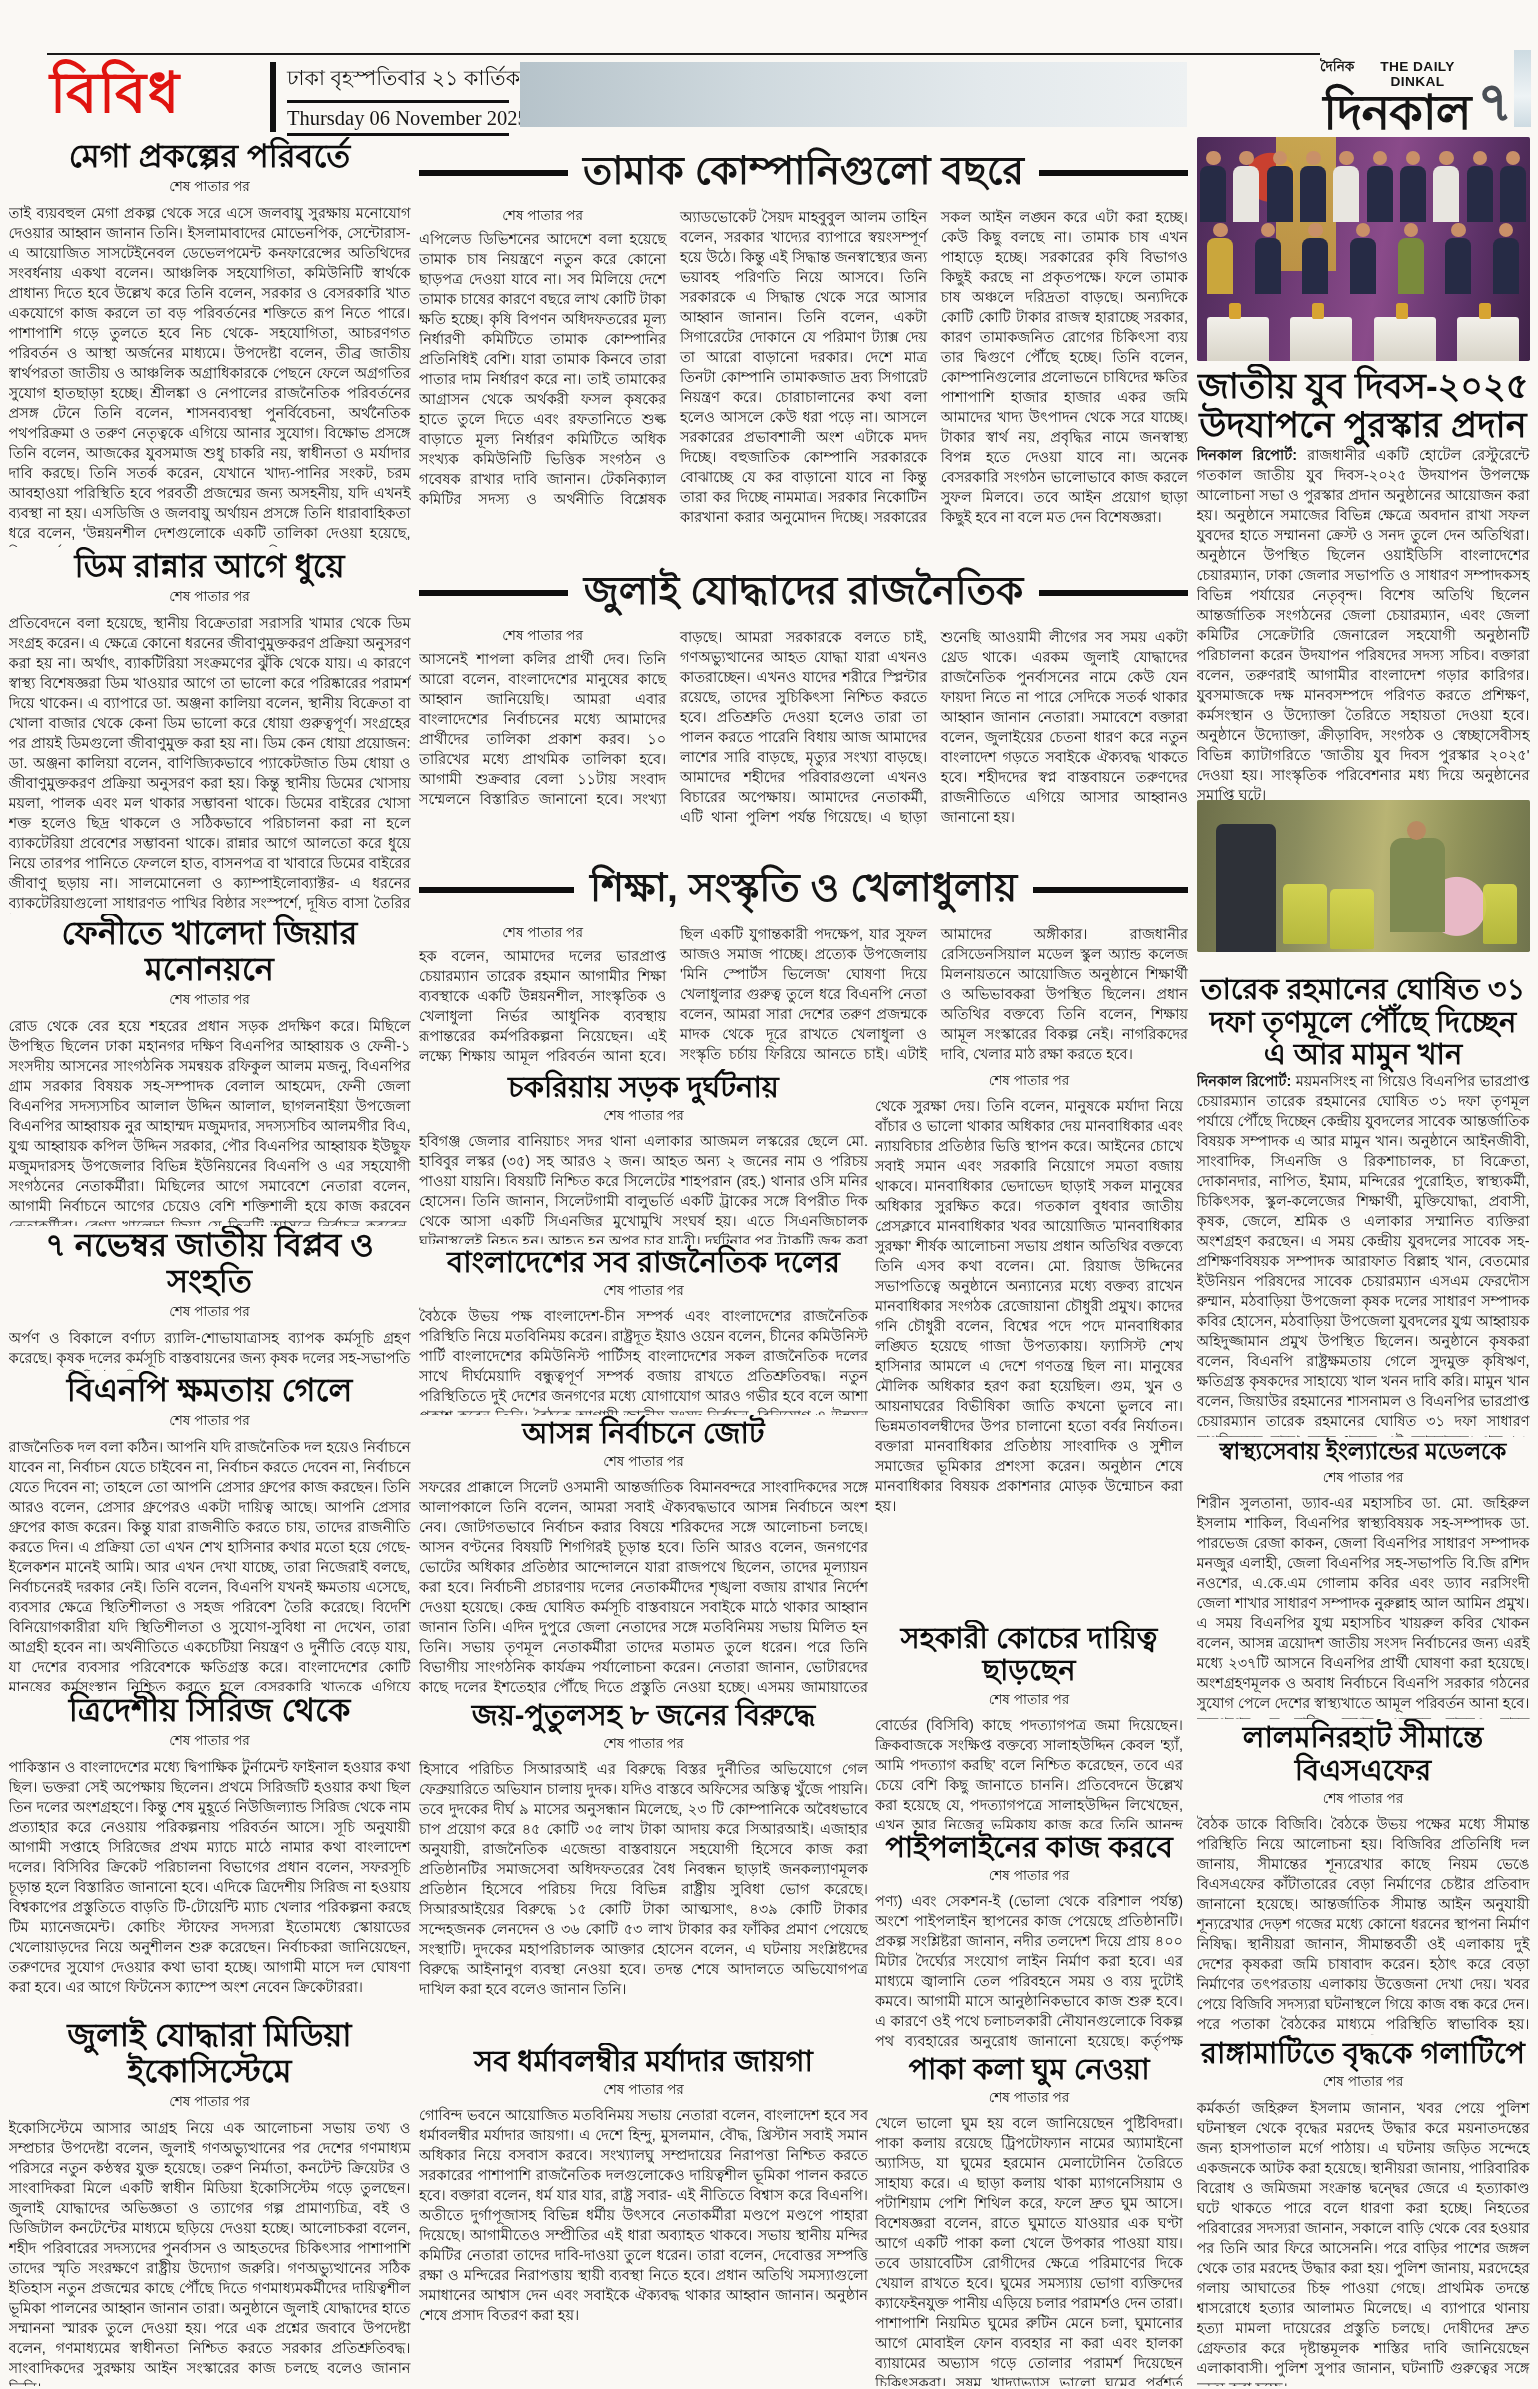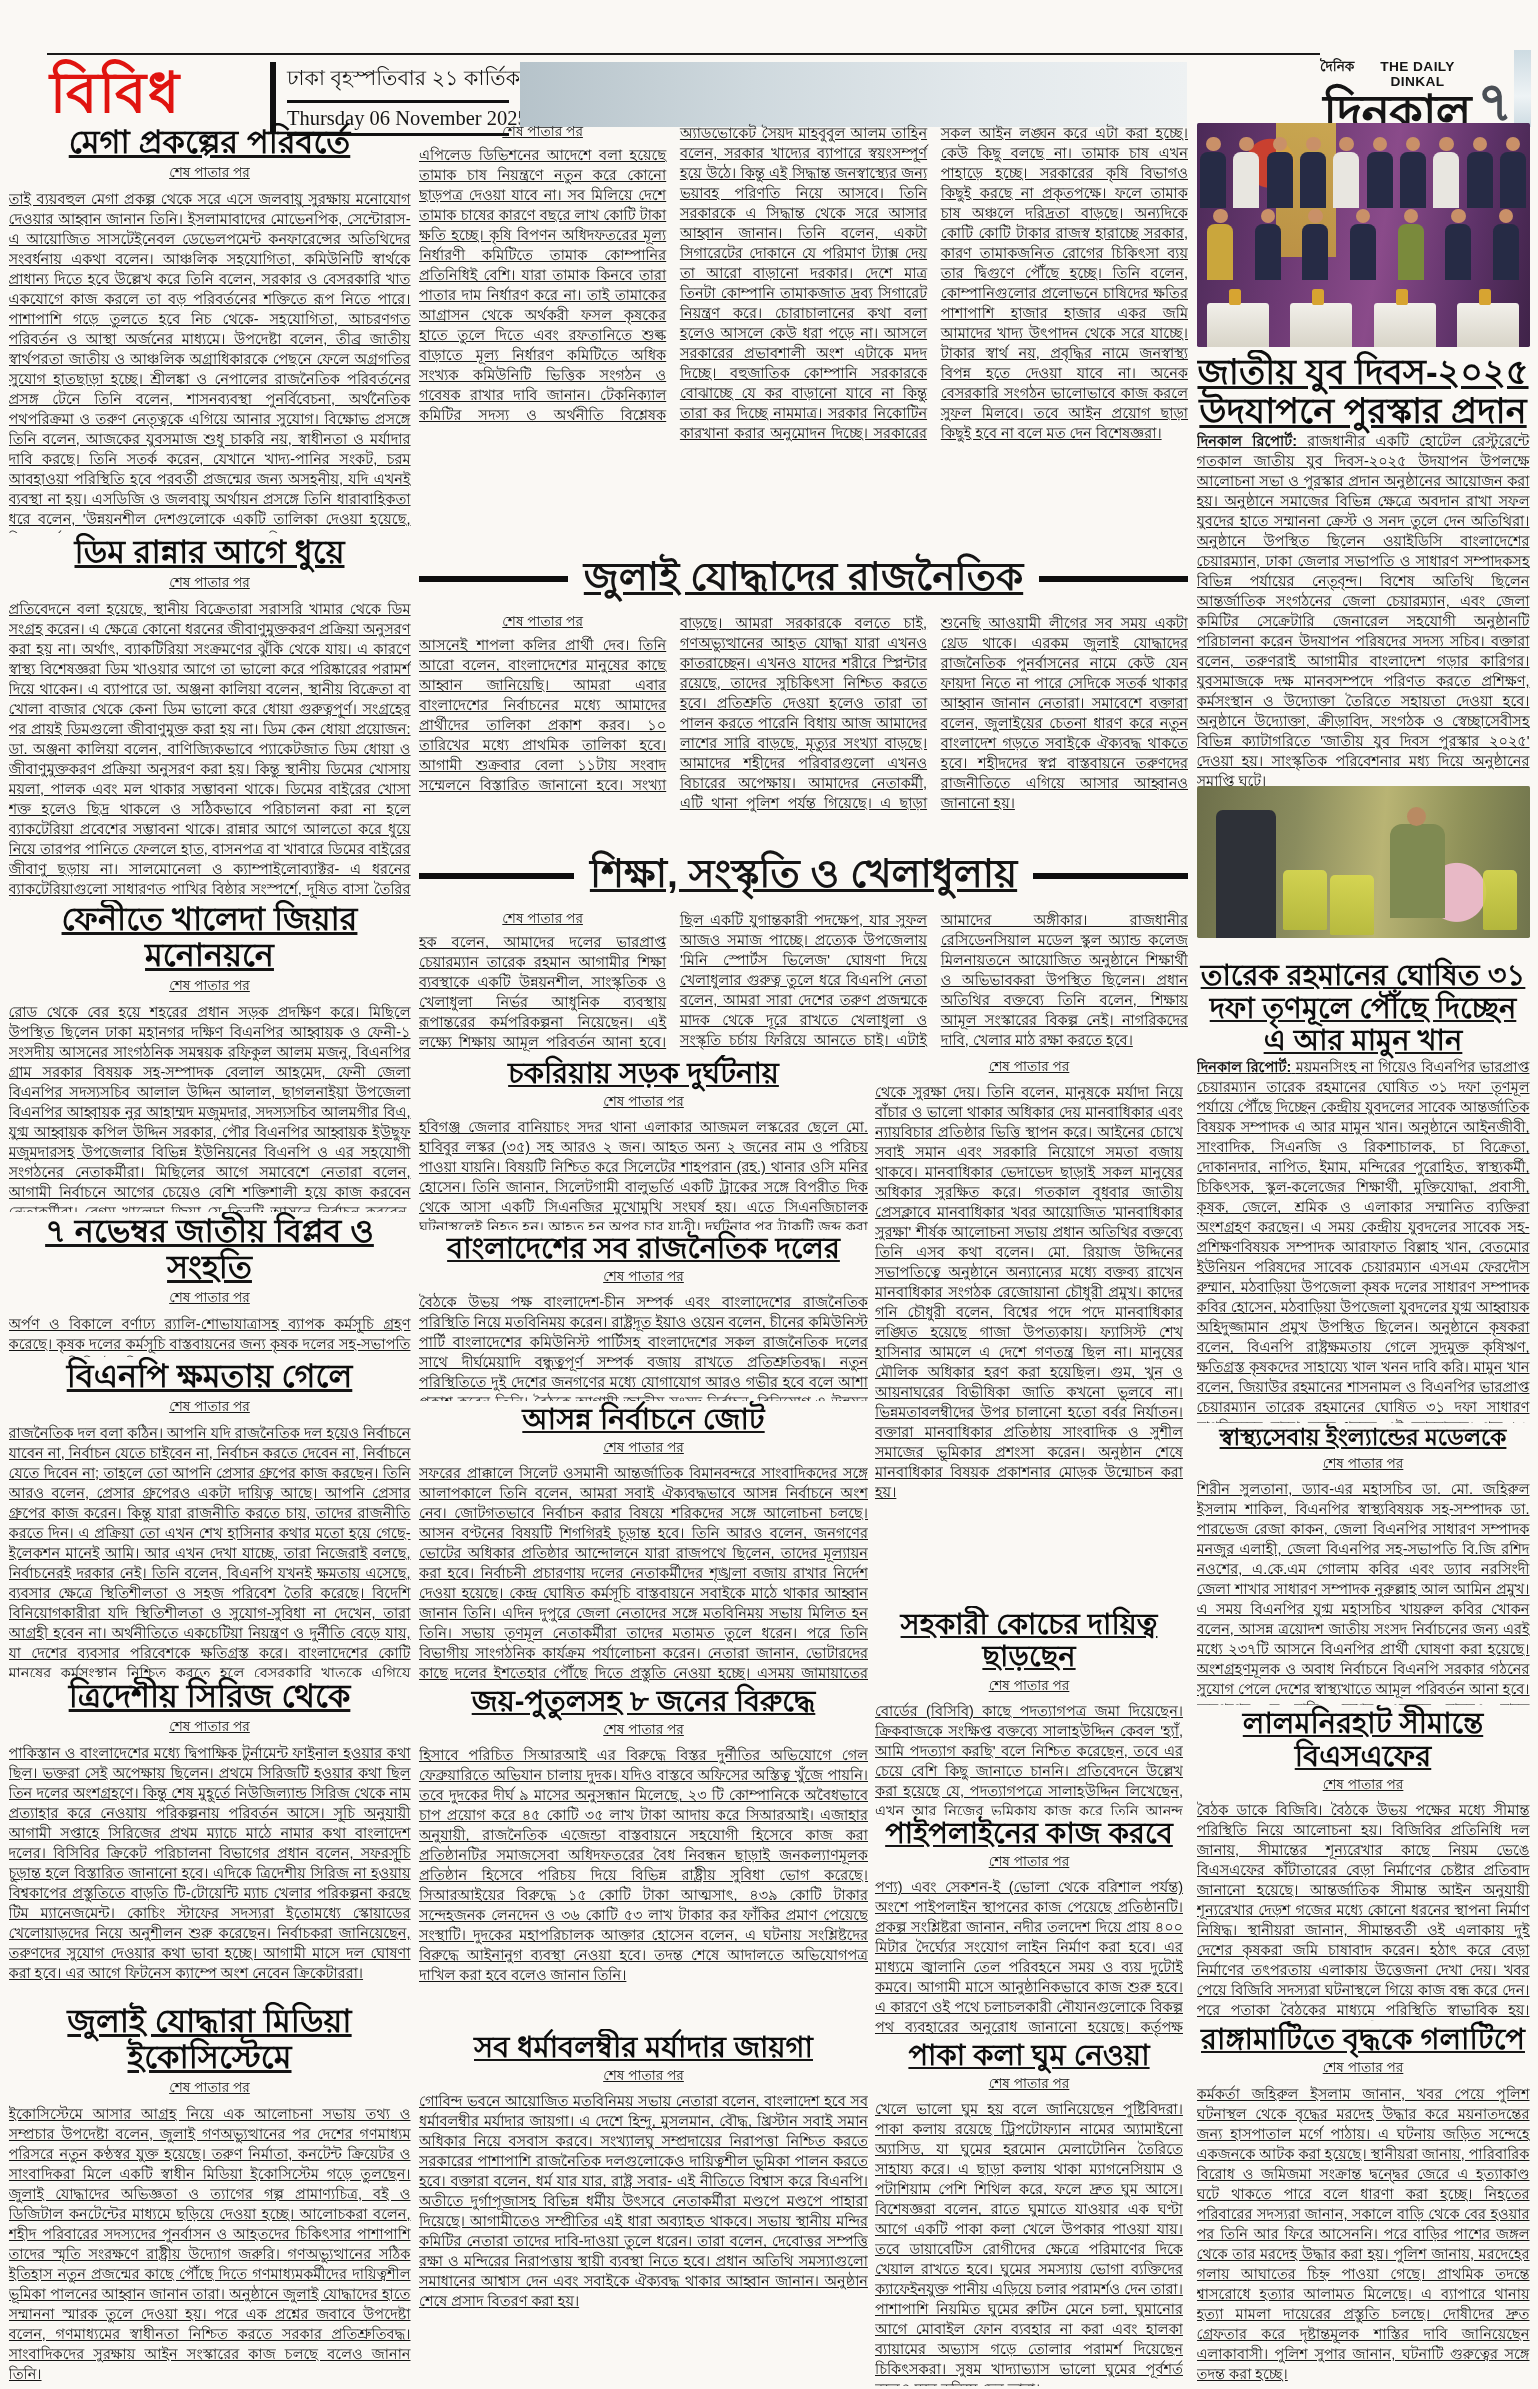--- a/index.html
+++ b/index.html
@@ -21,22 +21,22 @@
   .brand-top { display:flex; align-items:baseline; justify-content:center; gap:6.8px; }
   .brand-pre { font-size:13.7px; font-weight:700; }
   .brand-en { font-size:13.7px; font-weight:800; letter-spacing:0.4px; }
   .brand-main { font-size:48px; font-weight:900; line-height:1.0; letter-spacing:-0.9px; }
   .brand-tag { font-size:13.7px; font-weight:700; margin-top:1.7px; white-space:nowrap; }
   .page-no { position:absolute; top:60px; left:1477px; font-size:55px; font-weight:700; color:#4a4f55; }
   .page-edge { position:absolute; top:50px; left:1514px; width:17px; height:77px;
     background:linear-gradient(180deg,#cddbe2,#eef3f5 60%,#cddbe2); }
 
   
-  .main { position:absolute; top:123px; left:8.5px; width:1521px; bottom:3.4px;
-    display:grid; grid-template-columns:402px 769px 333px; column-gap:8.5px;text-decoration:underline; }
+  .main { position:absolute; top:137px; left:8.5px; width:1521px; bottom:3.4px;
+    display:grid; grid-template-columns:402px 769px 333px; column-gap:8.5px; }
 
   .art { display:flex; flex-direction:column; overflow:hidden; }
   .art h2 { font-weight:700; text-align:center; line-height:1.12; margin:1.7px 0 0.9px; color:#0d0d0d; }
   .cont { text-align:center; font-size:13.7px; margin-bottom:3.4px; }
   .bodytxt { text-align:justify; font-size:14.5px; line-height:1.38; overflow:hidden; flex:1; }
   .lead { font-weight:700; }
 
   .lcol .art h2 { font-size:32px; }
 
   
@@ -132,20 +132,25 @@
     </div>
     <div class="art" style="flex:1">
       <h2>জুলাই যোদ্ধারা মিডিয়া ইকোসিস্টেমে</h2>
       <div class="cont">শেষ পাতার পর</div>
       <div class="bodytxt">ইকোসিস্টেমে আসার আগ্রহ নিয়ে এক আলোচনা সভায় তথ্য ও সম্প্রচার উপদেষ্টা বলেন, জুলাই গণঅভ্যুত্থানের পর দেশের গণমাধ্যম পরিসরে নতুন কণ্ঠস্বর যুক্ত হয়েছে। তরুণ নির্মাতা, কনটেন্ট ক্রিয়েটর ও সাংবাদিকরা মিলে একটি স্বাধীন মিডিয়া ইকোসিস্টেম গড়ে তুলছেন। জুলাই যোদ্ধাদের অভিজ্ঞতা ও ত্যাগের গল্প প্রামাণ্যচিত্র, বই ও ডিজিটাল কনটেন্টের মাধ্যমে ছড়িয়ে দেওয়া হচ্ছে। আলোচকরা বলেন, শহীদ পরিবারের সদস্যদের পুনর্বাসন ও আহতদের চিকিৎসার পাশাপাশি তাদের স্মৃতি সংরক্ষণে রাষ্ট্রীয় উদ্যোগ জরুরি। গণঅভ্যুত্থানের সঠিক ইতিহাস নতুন প্রজন্মের কাছে পৌঁছে দিতে গণমাধ্যমকর্মীদের দায়িত্বশীল ভূমিকা পালনের আহ্বান জানান তারা। অনুষ্ঠানে জুলাই যোদ্ধাদের হাতে সম্মাননা স্মারক তুলে দেওয়া হয়। পরে এক প্রশ্নের জবাবে উপদেষ্টা বলেন, গণমাধ্যমের স্বাধীনতা নিশ্চিত করতে সরকার প্রতিশ্রুতিবদ্ধ। সাংবাদিকদের সুরক্ষায় আইন সংস্কারের কাজ চলছে বলেও জানান তিনি।</div>
     </div>
   </div>
 
   <div class="ccol">
     <div class="csec" style="height:420px">
+      <div class="bighead">
+        <span class="rule"></span>
+        <span class="t">তামাক কোম্পানিগুলো বছরে</span>
+        <span class="rule"></span>
+      </div>
       <div class="bodytxt cols3">
         <div class="cont">শেষ পাতার পর</div>
         <span>এপিলেড ডিভিশনের আদেশে বলা হয়েছে তামাক চাষ নিয়ন্ত্রণে নতুন করে কোনো ছাড়পত্র দেওয়া যাবে না। সব মিলিয়ে দেশে তামাক চাষের কারণে বছরে লাখ কোটি টাকা ক্ষতি হচ্ছে। কৃষি বিপণন অধিদফতরের মূল্য নির্ধারণী কমিটিতে তামাক কোম্পানির প্রতিনিধিই বেশি। যারা তামাক কিনবে তারা পাতার দাম নির্ধারণ করে না। তাই তামাকের আগ্রাসন থেকে অর্থকরী ফসল কৃষকের হাতে তুলে দিতে এবং রফতানিতে শুল্ক বাড়াতে মূল্য নির্ধারণ কমিটিতে অধিক সংখ্যক কমিউনিটি ভিত্তিক সংগঠন ও গবেষক রাখার দাবি জানান। টেকনিক্যাল কমিটির সদস্য ও অর্থনীতি বিশ্লেষক অ্যাডভোকেট সৈয়দ মাহবুবুল আলম তাহিন বলেন, সরকার খাদ্যের ব্যাপারে স্বয়ংসম্পূর্ণ হয়ে উঠে। কিন্তু এই সিদ্ধান্ত জনস্বাস্থ্যের জন্য ভয়াবহ পরিণতি নিয়ে আসবে। তিনি সরকারকে এ সিদ্ধান্ত থেকে সরে আসার আহ্বান জানান। তিনি বলেন, একটা সিগারেটের দোকানে যে পরিমাণ ট্যাক্স দেয় তা আরো বাড়ানো দরকার। দেশে মাত্র তিনটা কোম্পানি তামাকজাত দ্রব্য সিগারেট নিয়ন্ত্রণ করে। চোরাচালানের কথা বলা হলেও আসলে কেউ ধরা পড়ে না। আসলে সরকারের প্রভাবশালী অংশ এটাকে মদদ দিচ্ছে। বহুজাতিক কোম্পানি সরকারকে বোঝাচ্ছে যে কর বাড়ানো যাবে না কিন্তু তারা কর দিচ্ছে নামমাত্র। সরকার নিকোটিন কারখানা করার অনুমোদন দিচ্ছে। সরকারের সকল আইন লঙ্ঘন করে এটা করা হচ্ছে। কেউ কিছু বলছে না। তামাক চাষ এখন পাহাড়ে হচ্ছে। সরকারের কৃষি বিভাগও কিছুই করছে না প্রকৃতপক্ষে। ফলে তামাক চাষ অঞ্চলে দরিদ্রতা বাড়ছে। অন্যদিকে কোটি কোটি টাকার রাজস্ব হারাচ্ছে সরকার, কারণ তামাকজনিত রোগের চিকিৎসা ব্যয় তার দ্বিগুণে পৌঁছে হচ্ছে। তিনি বলেন, কোম্পানিগুলোর প্রলোভনে চাষিদের ক্ষতির পাশাপাশি হাজার হাজার একর জমি আমাদের খাদ্য উৎপাদন থেকে সরে যাচ্ছে। টাকার স্বার্থ নয়, প্রবৃদ্ধির নামে জনস্বাস্থ্য বিপন্ন হতে দেওয়া যাবে না। অনেক বেসরকারি সংগঠন ভালোভাবে কাজ করলে সুফল মিলবে। তবে আইন প্রয়োগ ছাড়া কিছুই হবে না বলে মত দেন বিশেষজ্ঞরা।</span>
       </div>
     </div>
     <div class="csec" style="height:297px">
       <div class="bighead">
         <span class="rule"></span>
         <span class="t">জুলাই যোদ্ধাদের রাজনৈতিক</span>
         <span class="rule"></span>

